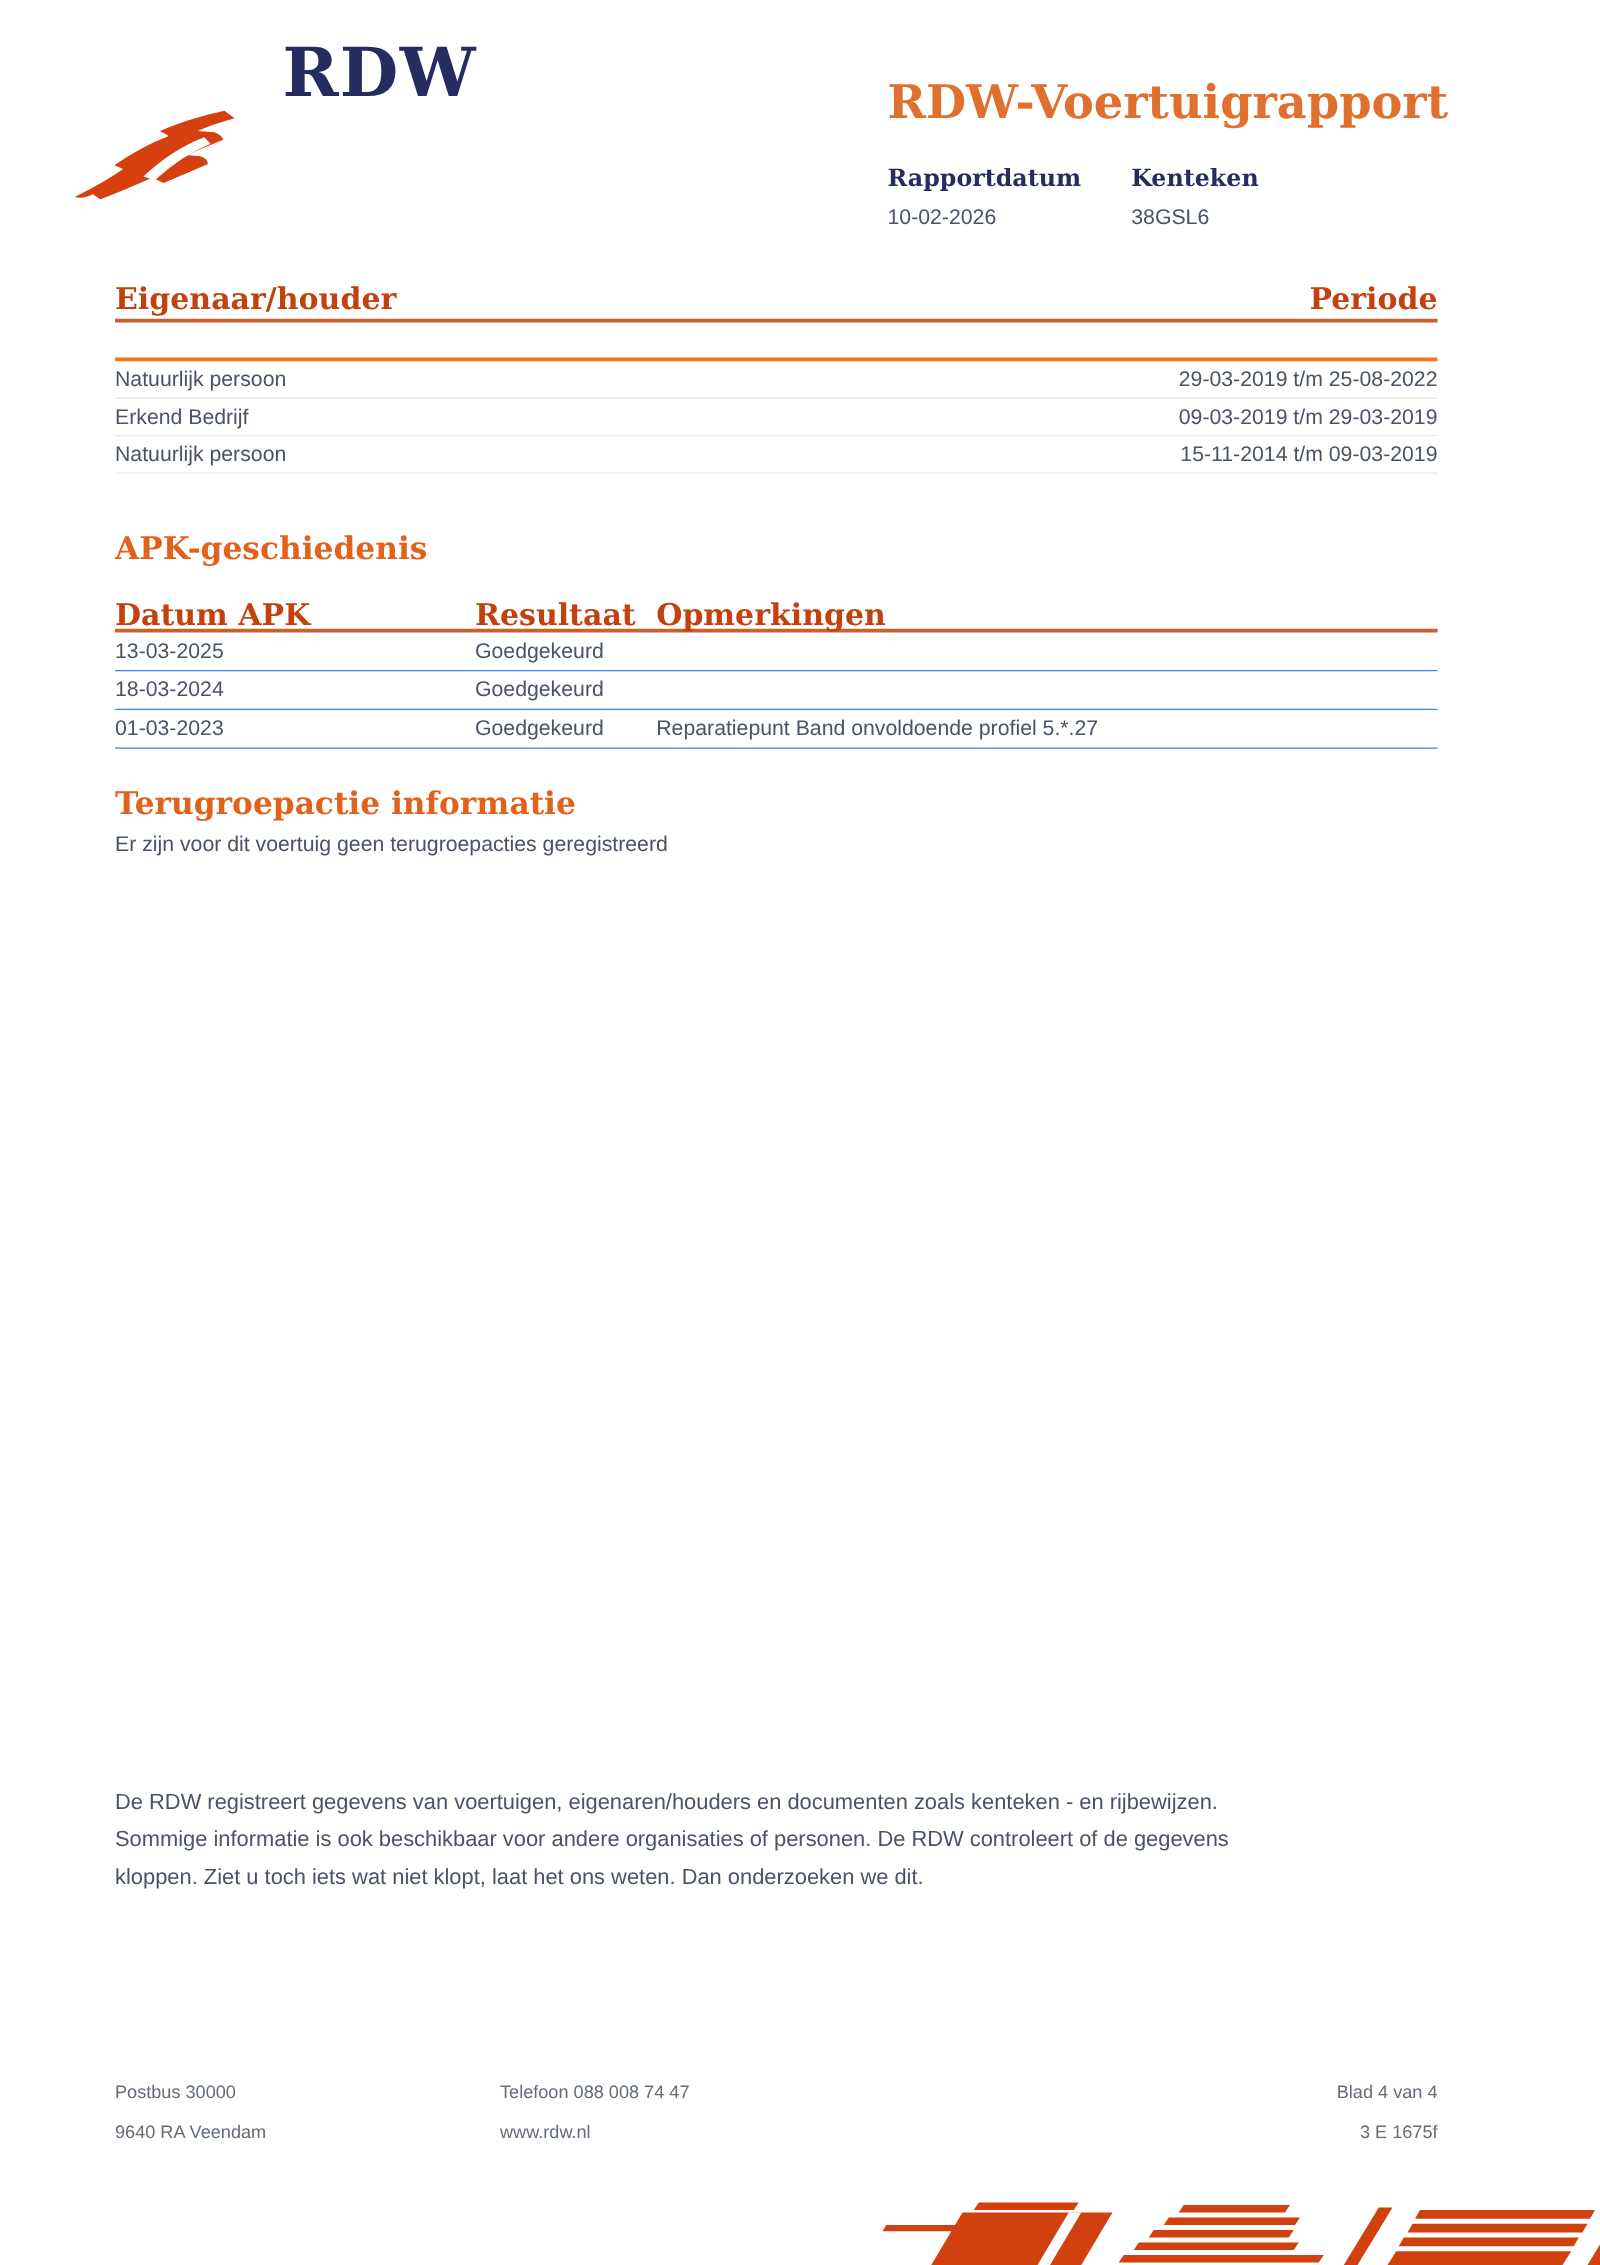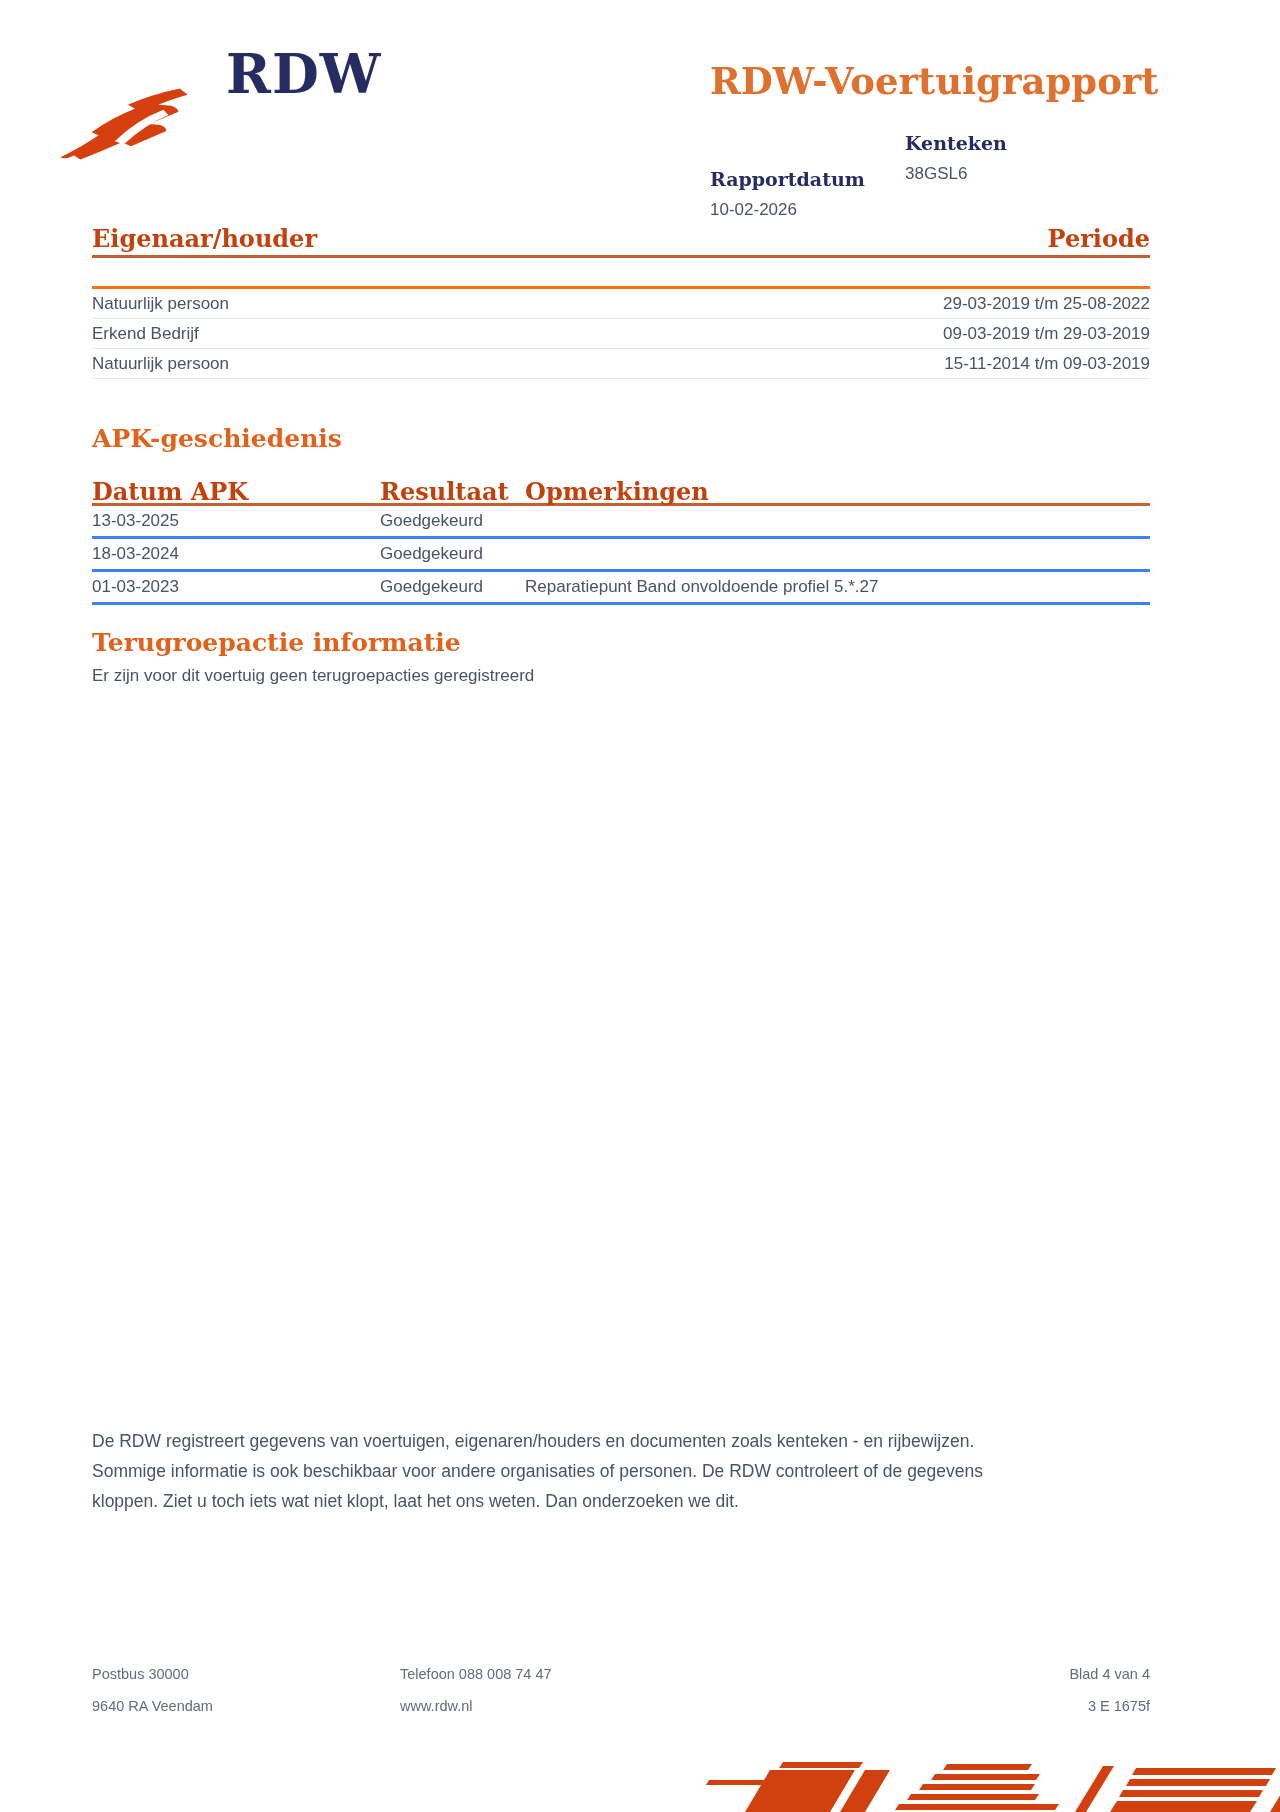--- a/index.html
+++ b/index.html
@@ -2,49 +2,49 @@
 <html><head>
 <meta charset="utf-8">
 <style>
   html,body{margin:0;padding:0;}
   body{
     width:1280px;height:1812px;position:relative;background:#ffffff;
     font-family:"Liberation Sans",sans-serif;color:#4A5265;overflow:hidden;
   }
   
   .feather{position:absolute;left:58px;top:82px;width:154px;height:80px;}
-  .brand{position:absolute;left:226px;top:44px;font-family:"DejaVu Serif",serif;
+  .brand{position:absolute;left:226px;top:28px;font-family:"DejaVu Serif",serif;
          font-size:54px;line-height:60px;font-weight:600;color:#262C5F;letter-spacing:1px;}
   .doc-title{position:absolute;left:710px;top:56px;font-family:"DejaVu Serif",serif;
          font-size:37px;line-height:50px;font-weight:bold;color:#E0702E;}
   .meta-label{position:absolute;top:130px;font-family:"DejaVu Serif",serif;
          font-size:19px;line-height:26px;font-weight:bold;color:#262C5F;}
   .meta-value{position:absolute;top:161px;font-size:17px;line-height:26px;color:#4A5265;}
-  .x-rapport{left:710px;margin-top:36px;}
+  .x-rapport{left:710px;}
   .x-kenteken{left:905px;}
   
   .sec-heading-navy{font-family:"DejaVu Serif",serif;font-size:24px;line-height:26px;
          font-weight:bold;color:#c2410c;}
   .sec-heading-orange{font-family:"DejaVu Serif",serif;font-size:25px;line-height:22px;
          font-weight:bold;color:#E2621C;}
   
   .sec-owner{position:absolute;left:92px;top:226px;width:1058px;}
   .owner-head{display:flex;justify-content:space-between;align-items:flex-end;height:26px;}
   .rule{border-top:3px solid #C55F33;margin-top:3px;}
   .owner-rows{margin-top:28px;border-top:3px solid #f97316;}
   .t-row{height:29px;display:flex;justify-content:space-between;align-items:center;
          border-bottom:1px solid #E6E6E6;font-size:17px;color:#4A5265;}
   
   .sec-apk{position:absolute;left:92px;top:428px;width:1058px;}
   .apk-cols{display:flex;margin-top:29px;height:22px;}
   .c-date{width:288px;flex:none;}
   .c-result{width:145px;flex:none;}
   .c-remark{flex:1;min-width:0;}
   .rule2{border-top:3px solid #C96030;margin-top:2px;}
-  .apk-row{height:30px;display:flex;align-items:center;border-bottom:3px solid #3b82f6;
+  .apk-row{height:30px;display:flex;align-items:center;border-bottom:1px solid #3b82f6;
          font-size:17px;color:#4A5265;}
   
   .sec-recall{position:absolute;left:92px;top:632px;width:1058px;}
   .recall-text{margin-top:10px;font-size:17px;line-height:24px;color:#4A5265;}
   
   .sec-proclaimer{position:absolute;left:92px;top:1408px;width:1000px;}
   .proc-lines{margin-top:18px;font-size:17.5px;line-height:30px;color:#4A5265;}
   
   .footer{position:absolute;left:92px;top:1666px;width:1058px;font-size:14.5px;color:#646B79;}
   .f-col{position:absolute;top:0;}

